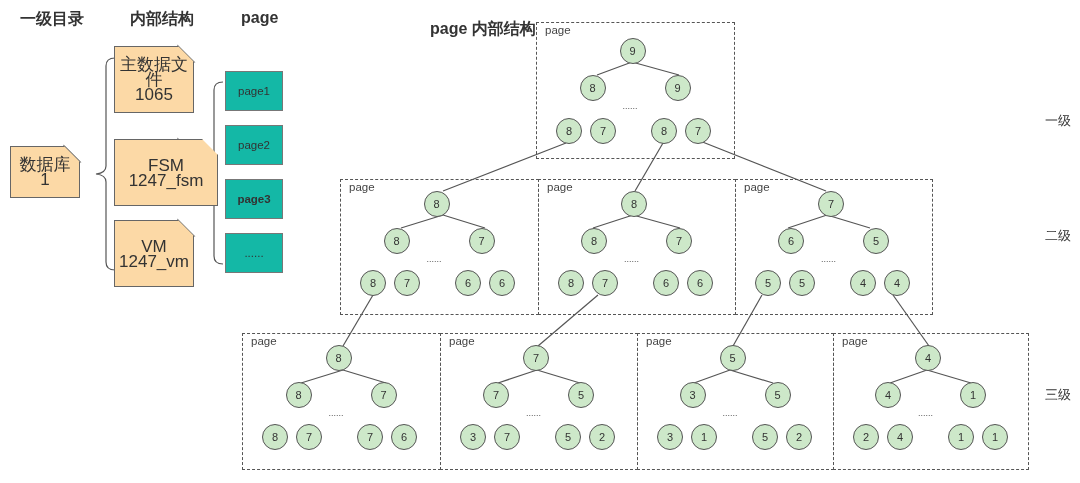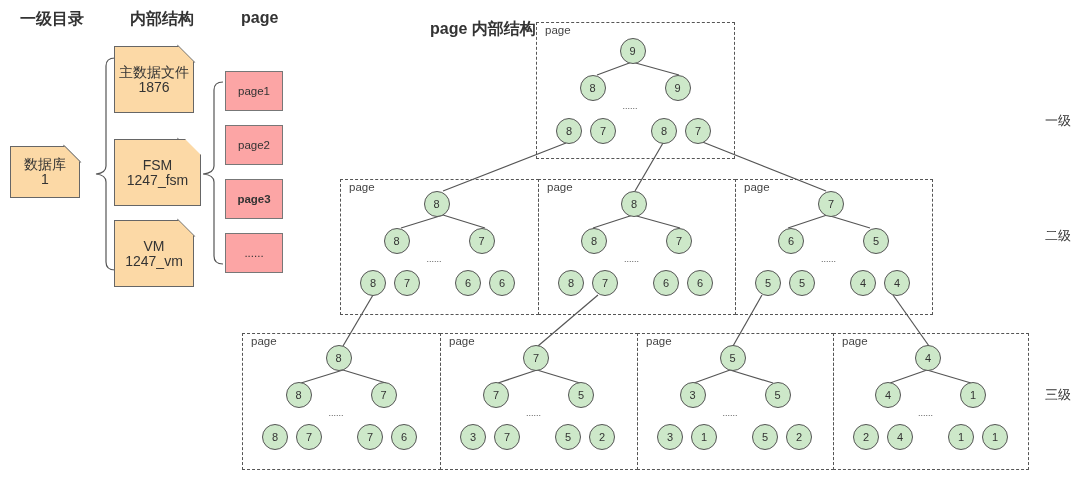--- a/index.html
+++ b/index.html
@@ -2,23 +2,23 @@
 <html><head>
 <meta charset="utf-8">
 <style>
   html, body { margin:0; padding:0; background:#ffffff; }
   body { width:1080px; height:483px; position:relative; overflow:hidden;
          font-family:"Liberation Sans","DejaVu Sans",sans-serif; color:#333; }
   .hdr { position:absolute; font-size:16px; font-weight:bold; color:#333; white-space:nowrap; }
   .lvl { position:absolute; font-size:13px; color:#333; white-space:nowrap; }
   .doc { position:absolute; background:#fcd9a6; border:1.2px solid #666;
          display:flex; align-items:center; justify-content:center; text-align:center;
-         font-size:14px; line-height:15px; color:#333; box-sizing:border-box;
+         font-size:17px; line-height:15px; color:#333; box-sizing:border-box;
          clip-path: polygon(0 0, calc(100% - 16px) 0, 100% 16px, 100% 100%, 0 100%); }
-  .pg { position:absolute; width:58px; height:40px; background:#fca5a5; border:1.2px solid #777;
+  .pg { position:absolute; width:58px; height:40px; background:#14b8a6; border:1.2px solid #777;
         box-sizing:border-box; display:flex; align-items:center; justify-content:center;
         font-size:11.5px; color:#333; }
   .pbox { position:absolute; border:1px dashed #555; box-sizing:border-box; }
   .pbox .plabel { position:absolute; left:8px; top:1px; font-size:11.5px; color:#444; }
   .node { position:absolute; width:26px; height:26px; border-radius:50%; background:#cde8c9;
           border:1.2px solid #555; box-sizing:border-box; display:flex; align-items:center;
           justify-content:center; font-size:11px; color:#333; }
   .dots { position:absolute; font-size:9px; color:#555; letter-spacing:0px; }
   svg.lines { position:absolute; left:0; top:0; }
 </style>
@@ -78,24 +78,24 @@
 <div class="doc" style="left:10px;top:146px;width:70px;height:52px;">
   <div>
     <div>数据库</div>
     <div>1</div>
   </div>
 </div>
 
 <div class="doc" style="left:114px;top:46px;width:80px;height:67px;">
   <div>
     <div>主数据文件</div>
-    <div>1876</div>
-  </div>
-</div>
-<div class="doc" style="left:114px;top:139px;width:87px;height:67px;">
+    <div>1065</div>
+  </div>
+</div>
+<div class="doc" style="left:114px;top:139px;width:104px;height:67px;">
   <div>
     <div>FSM</div>
     <div>1247_fsm</div>
   </div>
 </div>
 <div class="doc" style="left:114px;top:220px;width:80px;height:67px;">
   <div>
     <div>VM</div>
     <div>1247_vm</div>
   </div>

